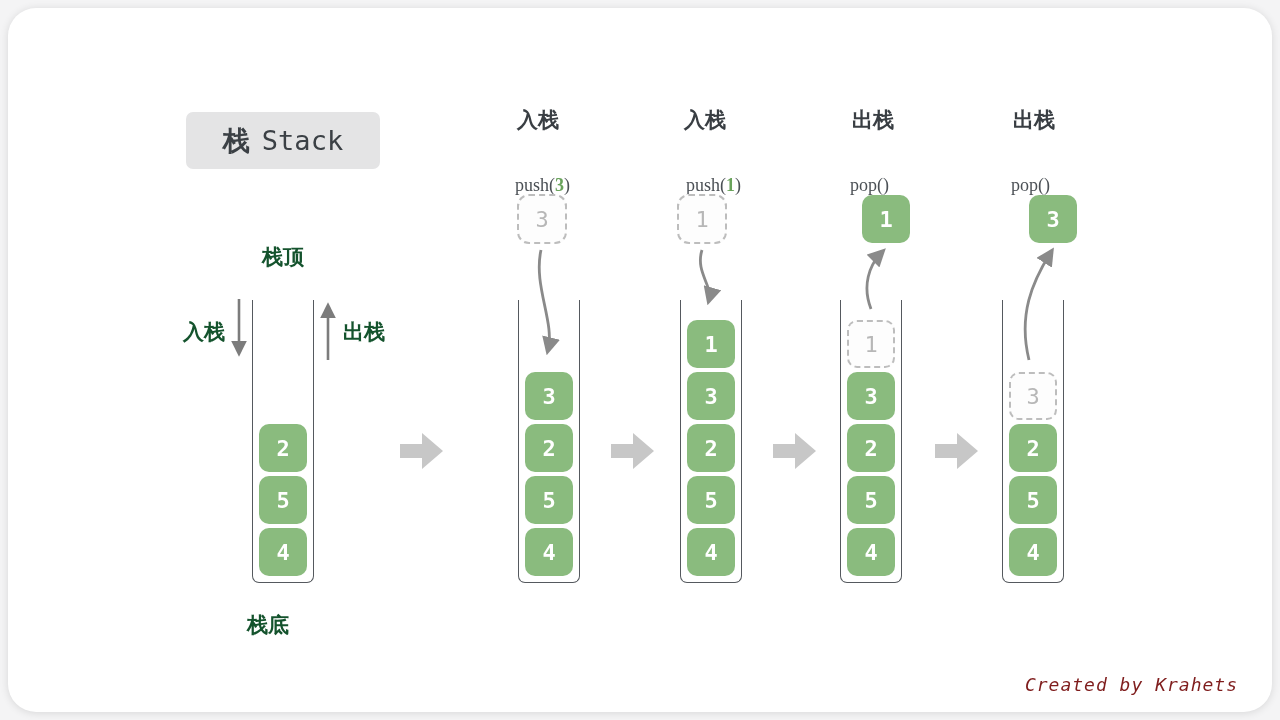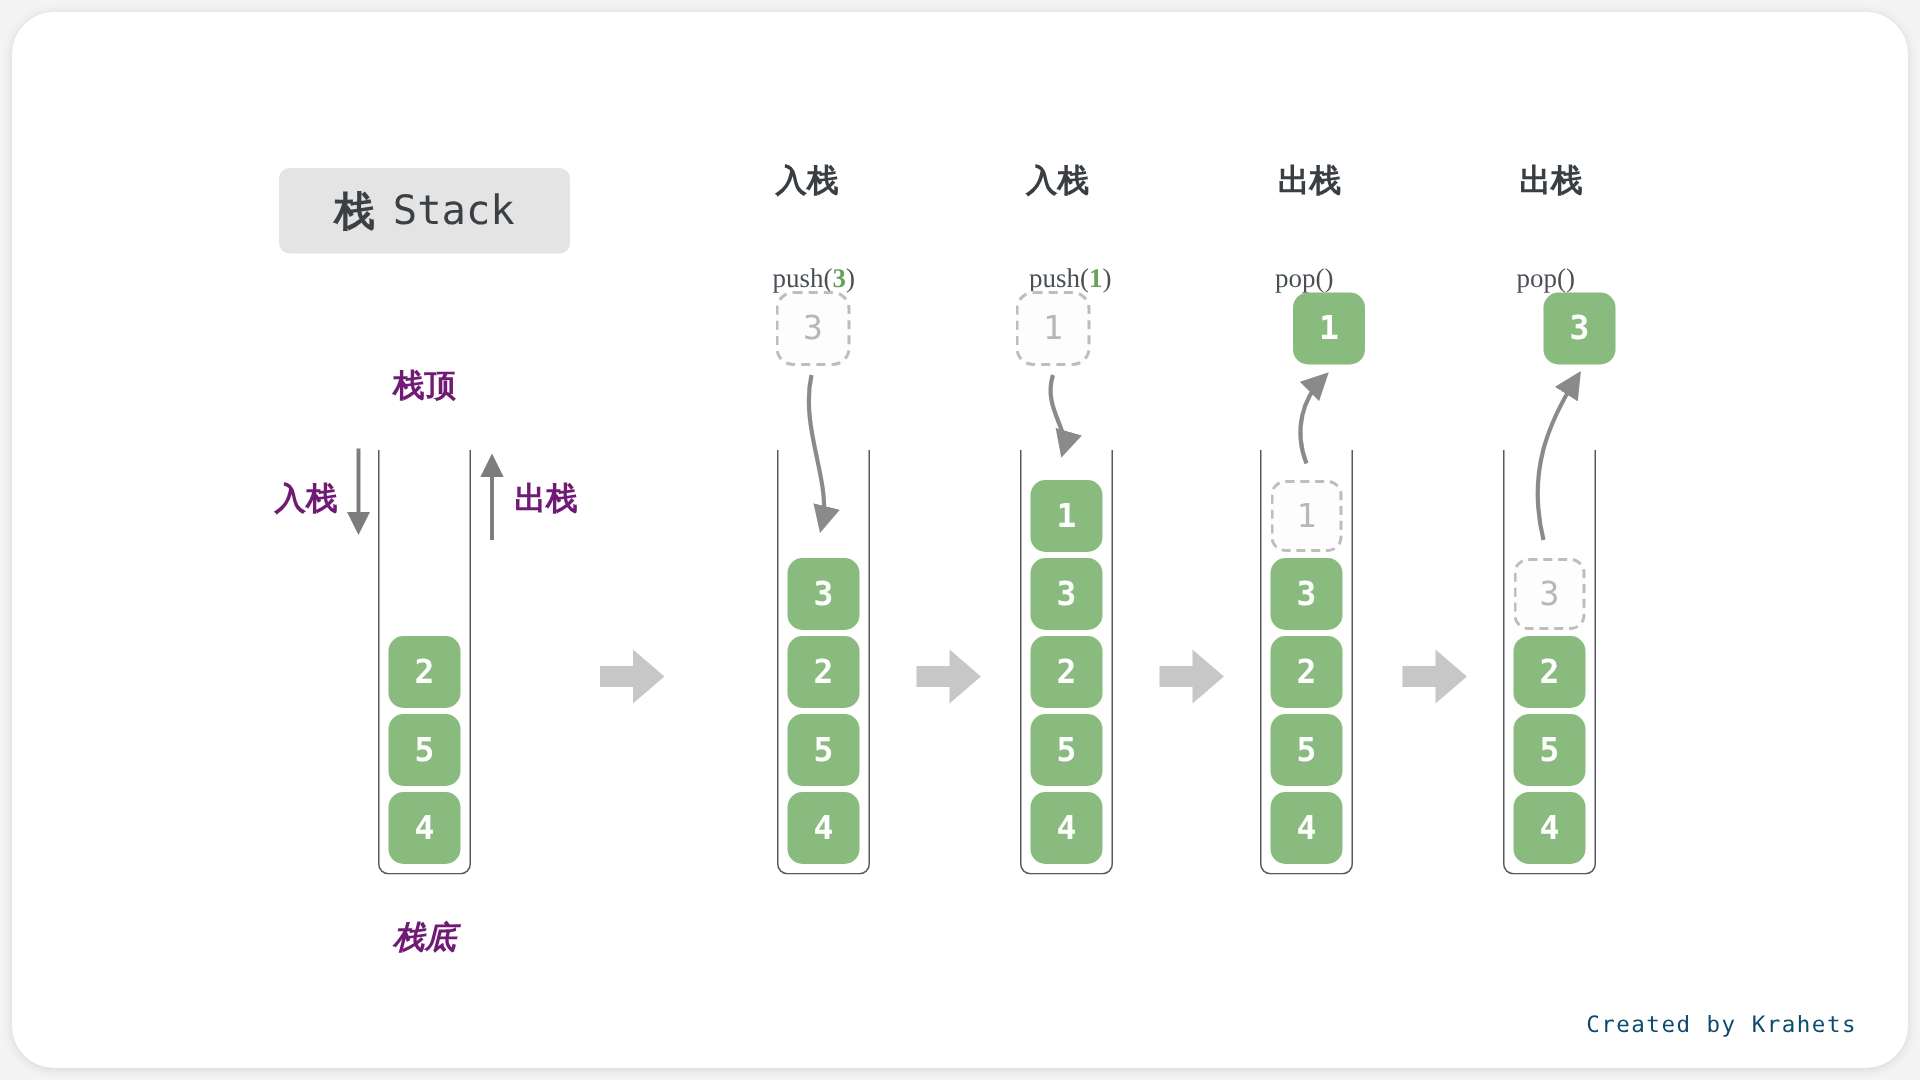--- a/index.html
+++ b/index.html
@@ -13,21 +13,21 @@
     box-shadow:0 1px 8px rgba(0,0,0,0.12);
   }
   .title-box {
     position:absolute; left:186px; top:112px; width:194px; height:57px;
     background:#e4e4e5; border-radius:7px;
     display:flex; align-items:center; justify-content:center; gap:12px;
   }
   .title-cjk { font-size:27px; font-weight:bold; color:#3b4045; }
   .title-latin { font-family:"DejaVu Sans Mono", monospace; font-size:27px; color:#3b4045; }
 
-  .cn-label { position:absolute; font-size:21px; font-weight:bold; color:#701a75; white-space:nowrap; }
+  .cn-label { position:absolute; font-size:21px; font-weight:bold; color:#14532d; white-space:nowrap; }
   .center60 { width:120px; text-align:center; }
 
   .op-name { position:absolute; top:106px; font-size:21px; font-weight:bold; color:#393e43; }
   .op-code { position:absolute; top:139px; font-family:Liberation Serif, serif; font-size:18px; color:#4b5055; white-space:nowrap;margin-top:36px; }
   .op-arg  { color:#69a35b; font-weight:bold; }
 
   .container {
     position:absolute; top:300px; width:62px; height:283px;
     border:1.6px solid #55595e; border-top:none;
     border-radius:0 0 7px 7px; background:#ffffff; box-sizing:border-box;
@@ -39,37 +39,37 @@
     box-sizing:border-box;
   }
   .cell.green { background:#8abb7e; color:#ffffff; }
   .cell.ghost { border:2px dashed #bdbdbd; background:#fdfdfd; color:#b7b7b7; font-weight:normal; }
   .cell.float-ghost { width:50px; height:50px; border-radius:12px; }
 
   .arrows { position:absolute; left:0; top:0; pointer-events:none; }
 
   .watermark {
     position:absolute; right:42px; top:674px;
-    font-family:"DejaVu Sans Mono", monospace; font-size:15px;
-    color:#0c4a6e; letter-spacing:1px;
+    font-family:"DejaVu Sans Mono", monospace; font-size:18px;
+    color:#7f1d1d; letter-spacing:1px;font-style:italic;
   }
 </style>
 </head>
 <body>
 
 <div class="stage">
   <div class="card"></div>
 
   <div class="title-box">
     <span class="title-cjk">栈</span>
     <span class="title-latin">Stack</span>
   </div>
 
   <div class="cn-label center60" style="left:223px; top:243px;">栈顶</div>
-  <div class="cn-label center60" style="left:223px; top:611px;font-style:italic;">栈底</div>
+  <div class="cn-label center60" style="left:208px; top:611px;">栈底</div>
   <div class="cn-label" style="left:183px; top:318px;">入栈</div>
   <div class="cn-label" style="left:343px; top:318px;">出栈</div>
 
   <div class="op-name" style="left:517px;">入栈</div>
   <div class="op-code" style="left:515px;"><span>push(</span><span class="op-arg">3</span><span>)</span></div>
 
   <div class="op-name" style="left:684px;">入栈</div>
   <div class="op-code" style="left:686px;"><span>push(</span><span class="op-arg">1</span><span>)</span></div>
 
   <div class="op-name" style="left:852px;">出栈</div>

